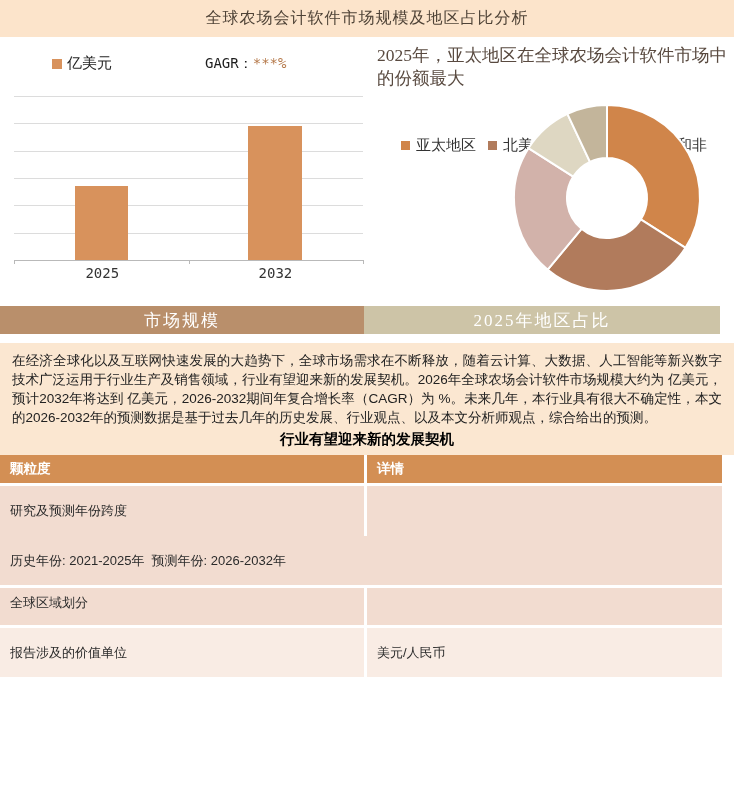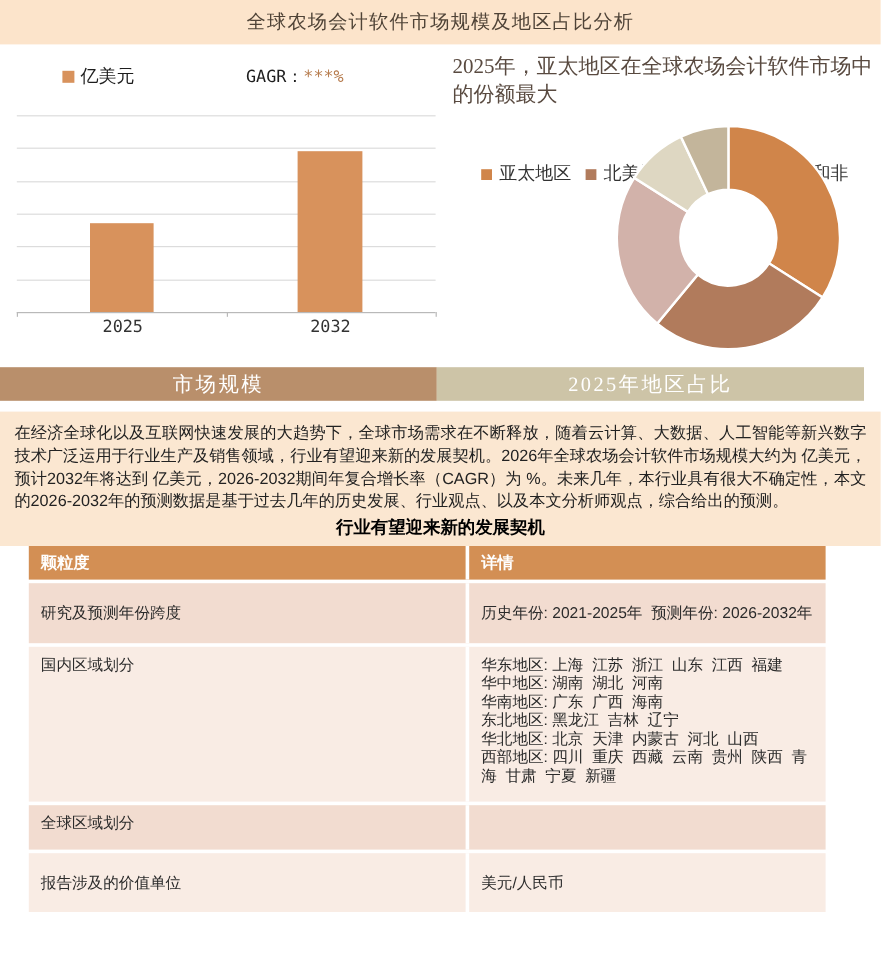--- a/index.html
+++ b/index.html
@@ -53,27 +53,27 @@
     color:#fff;font-size:17px;letter-spacing:2px;cursor:pointer;}
   .tab.active{width:364px;background:var(--tab-active);}
   .tab.inactive{width:356px;background:var(--tab-inactive);}
 
   
   .intro{margin-top:9px;background:var(--intro-bg);padding:8px 12px 5px 12px;}
   .intro p{margin:0;font-size:13.5px;line-height:19px;text-align:justify;color:#222;}
   .intro h3{margin:3px 0 1px 0;text-align:center;font-size:14.5px;color:#000;}
 
   
-  .gtable{width:664px;padding-left:24px;}
+  .gtable{width:722px;}
   .thead{display:flex;height:28px;background:var(--table-header-bg);color:#fff;font-weight:bold;font-size:13.5px;}
   .thead .hc{line-height:28px;padding:0 10px;box-sizing:border-box;}
   .thead .hc.l{width:367px;border-right:3px solid #fff;}
   .thead .hc.r{flex:1;}
   .trow{display:flex;margin-top:3px;}
-  .trow.row-a{background:var(--row-a);}
+  .trow.row-a{background:var(--row-a);flex-direction:column;}
   .trow.row-b{background:var(--row-b);}
   .cell{box-sizing:border-box;font-size:13px;line-height:15.5px;padding:7px 10px 14px 10px;}
   .cell.cl{width:367px;border-right:3px solid #fff;}
   .cell.cr{flex:1;white-space:pre-wrap;}
   .trow.single .cell{padding-top:17px;padding-bottom:17px;}
   .trow:last-child{min-height:46px;}
 </style>
 </head>
 <body>
 
@@ -153,29 +153,20 @@
 <div class="gtable">
   <div class="thead">
     <div class="hc l">颗粒度</div>
     <div class="hc r">详情</div>
   </div>
   <div id="tbody">
       <div class="trow row-a single">
         <div class="cell cl">研究及预测年份跨度</div>
         <div class="cell cr">历史年份: 2021-2025年  预测年份: 2026-2032年</div>
       </div>
-      <div class="trow row-b">
-        <div class="cell cl">国内区域划分</div>
-        <div class="cell cr">华东地区: 上海  江苏  浙江  山东  江西  福建
-华中地区: 湖南  湖北  河南
-华南地区: 广东  广西  海南
-东北地区: 黑龙江  吉林  辽宁
-华北地区: 北京  天津  内蒙古  河北  山西
-西部地区: 四川  重庆  西藏  云南  贵州  陕西  青海  甘肃  宁夏  新疆</div>
-      </div>
       <div class="trow row-a">
         <div class="cell cl">全球区域划分</div>
       </div>
       <div class="trow row-b single">
         <div class="cell cl">报告涉及的价值单位</div>
         <div class="cell cr">美元/人民币</div>
       </div>
     </div>
 </div>
 

